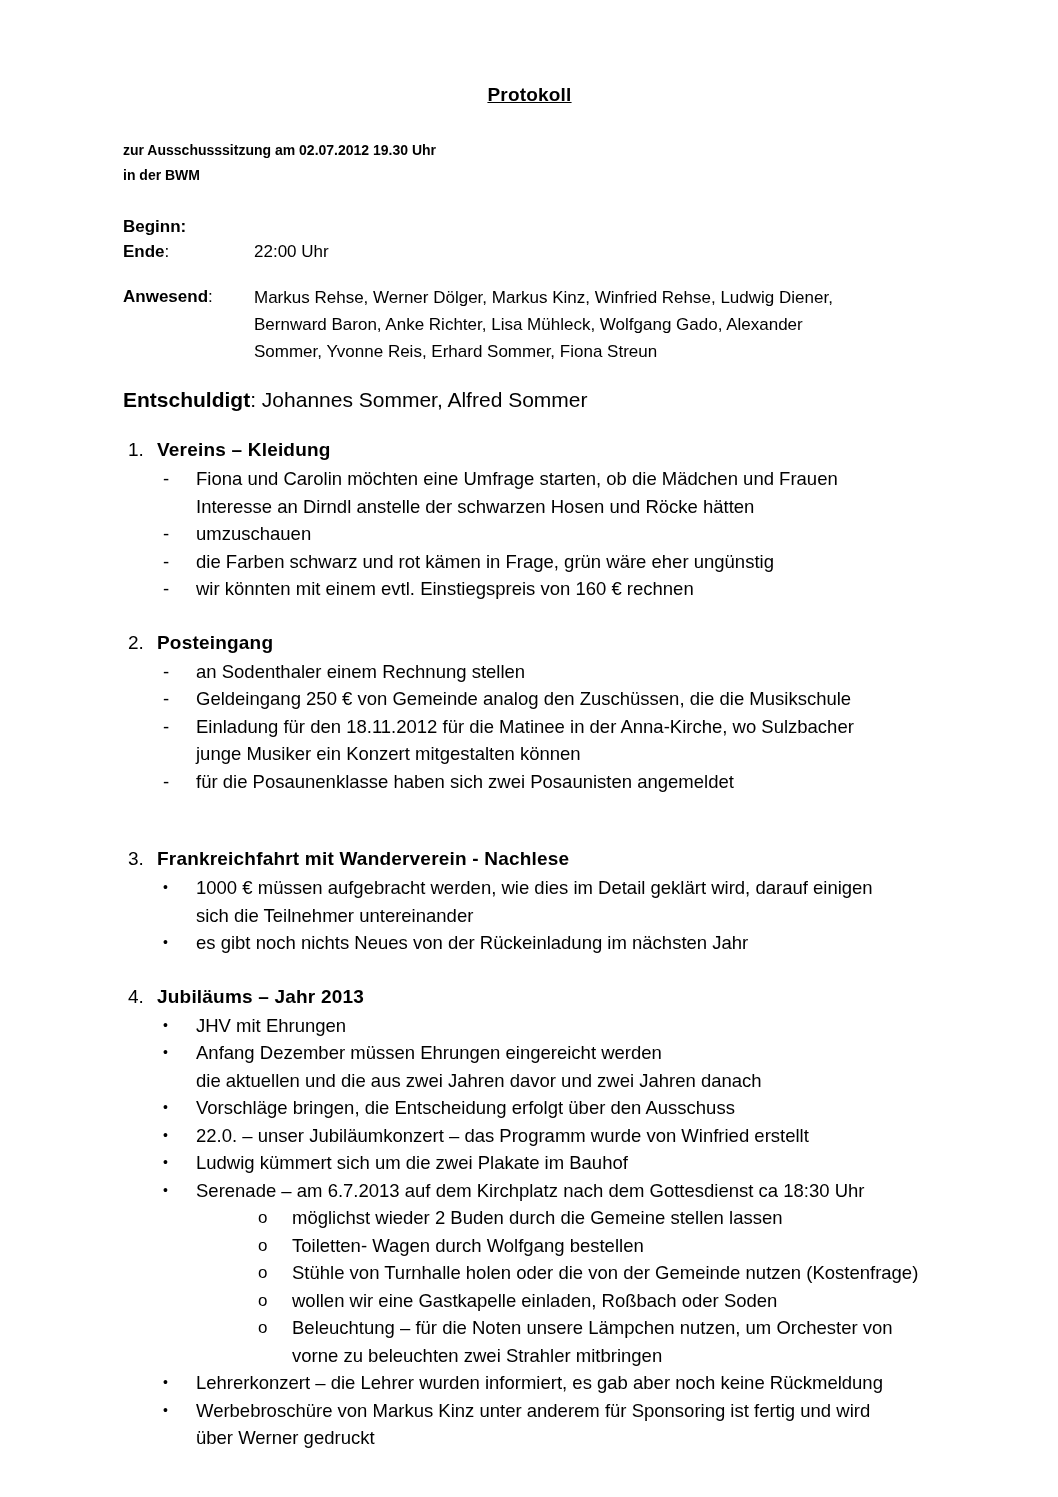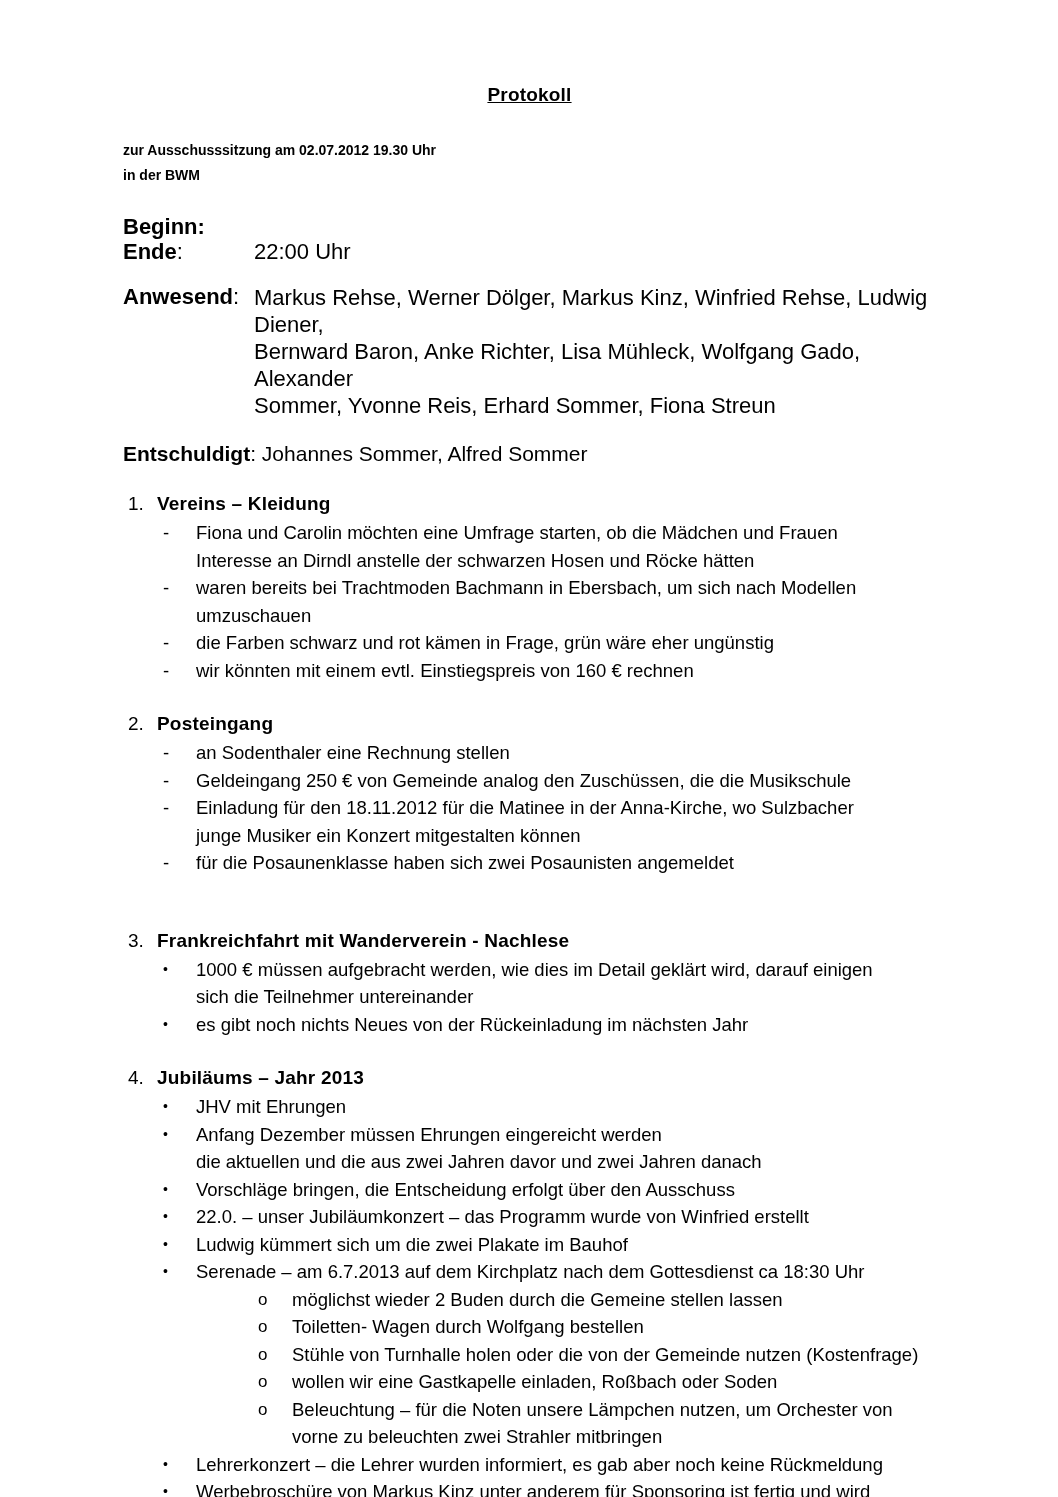--- a/index.html
+++ b/index.html
@@ -40,21 +40,21 @@
     font-size: 14px;
     line-height: 25px;
     margin: 0 0 26px 0;
   }
   .subtitle div { white-space: pre; }
 
   
   .meta-block { margin-bottom: 22px; }
   .meta-row {
     display: flex;
-    font-size: 22px;
+    font-size: 17px;
     line-height: 25px;
   }
   .meta-label {
     width: 131px;
     flex: 0 0 131px;
     font-weight: bold;
   }
   .meta-label .plain { font-weight: normal; }
   .meta-value { flex: 1 1 auto; }
   .meta-value .line { display: block; }
@@ -167,21 +167,20 @@
           <li>
             <span class="marker dash-marker">-</span>
             <span class="txt">
               <span class="line">Fiona und Carolin möchten eine Umfrage starten, ob die Mädchen und  Frauen</span>
               <span class="line">Interesse an Dirndl anstelle der schwarzen Hosen und Röcke hätten</span>
             </span>
           </li>
           <li>
             <span class="marker dash-marker">-</span>
             <span class="txt">
-              <span class="line">waren bereits bei Trachtmoden Bachmann in Ebersbach, um sich nach Modellen</span>
               <span class="line">umzuschauen</span>
             </span>
           </li>
           <li>
             <span class="marker dash-marker">-</span>
             <span class="txt">
               <span class="line">die Farben schwarz und rot kämen in Frage, grün wäre eher ungünstig</span>
             </span>
           </li>
           <li>
@@ -195,21 +194,21 @@
       <div class="gap-md"></div>
       <div class="section">
         <div class="section-head">
           <span class="section-num">2.</span>
           <span class="section-title">Posteingang</span>
         </div>
         <ul class="lvl1">
           <li>
             <span class="marker dash-marker">-</span>
             <span class="txt">
-              <span class="line">an Sodenthaler eine Rechnung stellen</span>
+              <span class="line">an Sodenthaler einem Rechnung stellen</span>
             </span>
           </li>
           <li>
             <span class="marker dash-marker">-</span>
             <span class="txt">
               <span class="line">Geldeingang 250 € von Gemeinde analog den Zuschüssen, die die Musikschule</span>
             </span>
           </li>
           <li>
             <span class="marker dash-marker">-</span>

